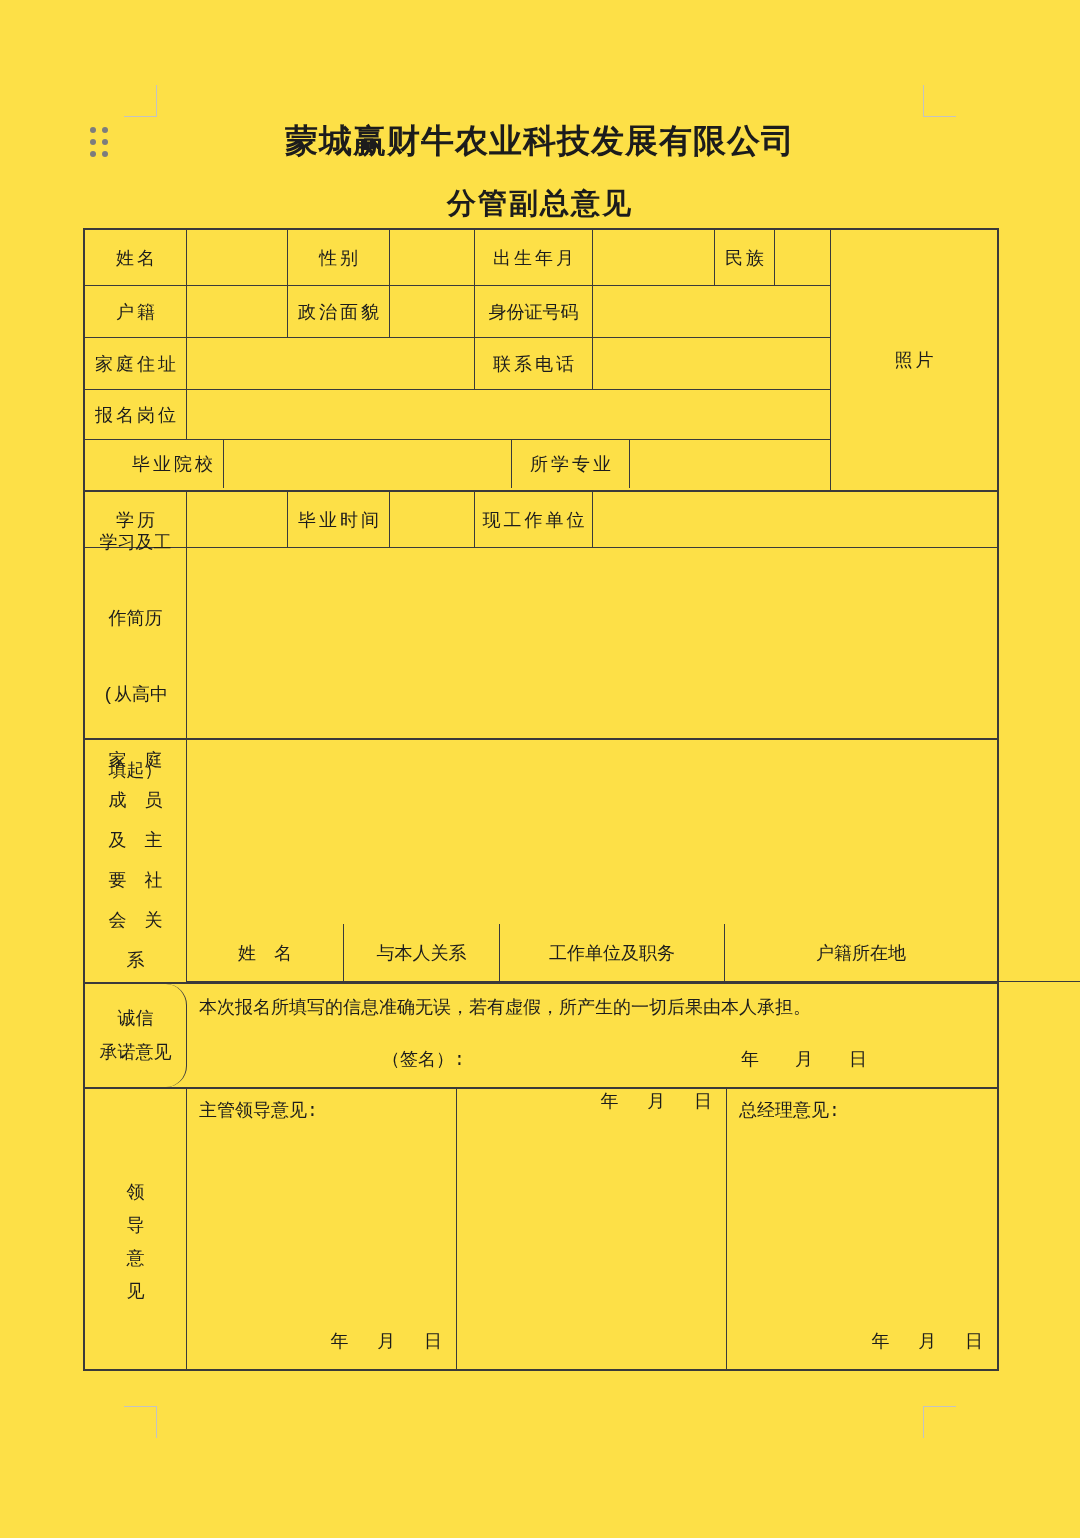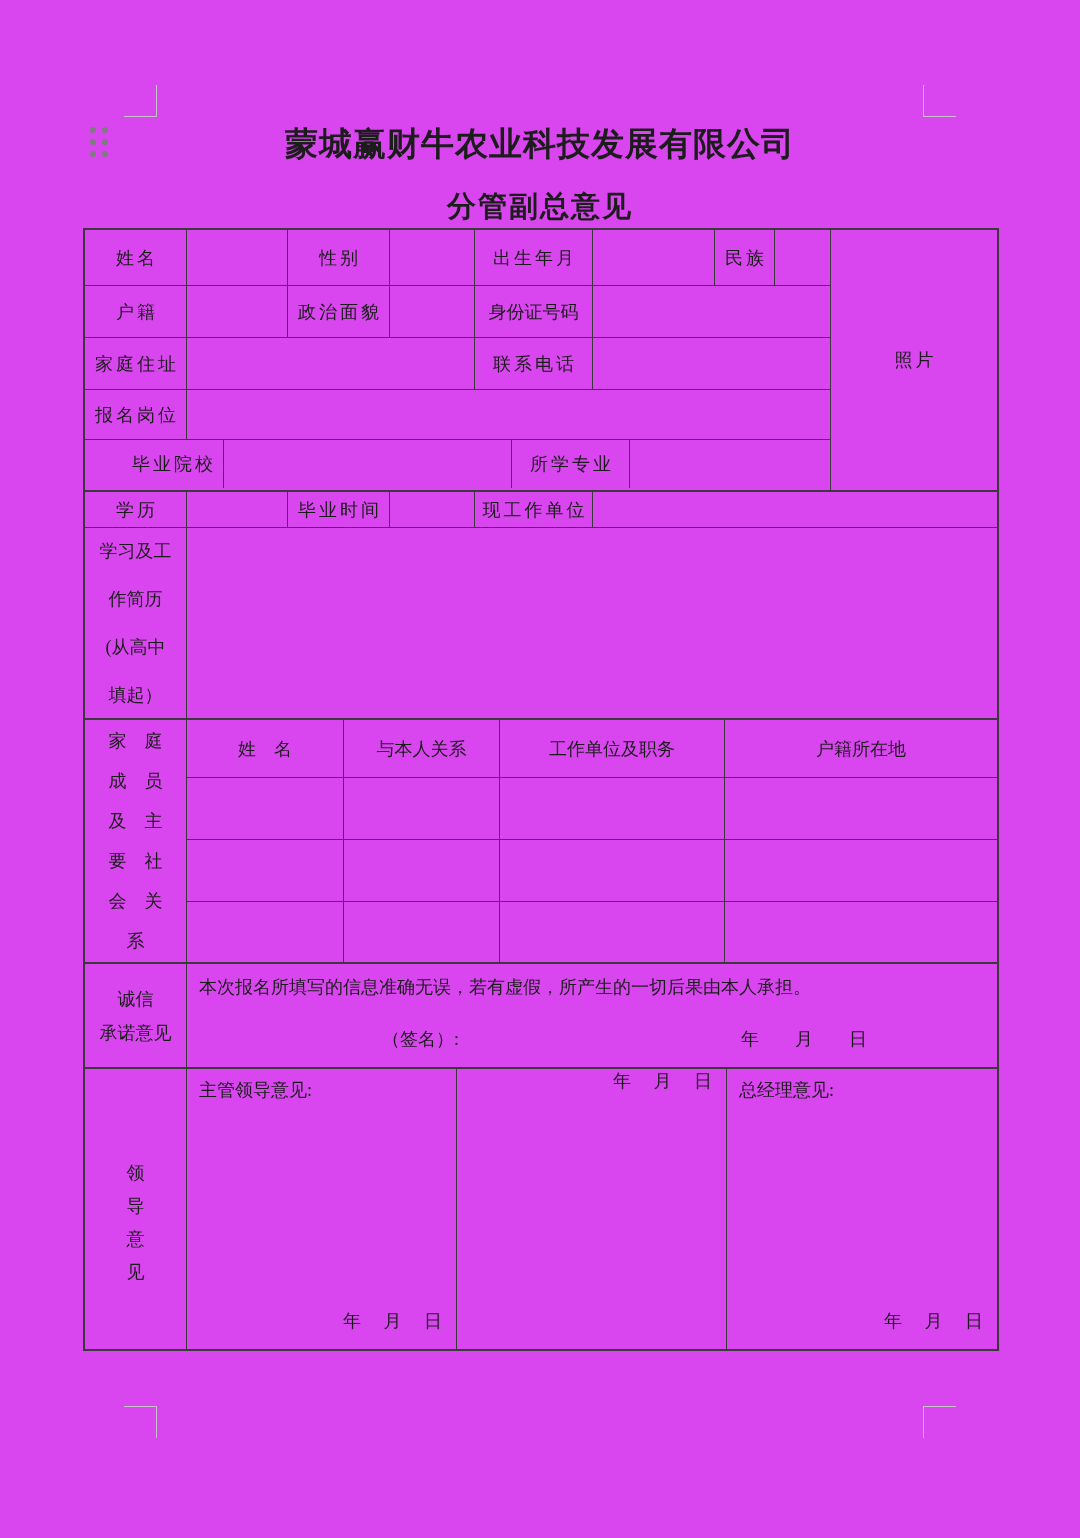--- a/index.html
+++ b/index.html
@@ -6,21 +6,21 @@
     --ln:#3a3a3a;
     --txt:#1c1c1c;
     --mark:#c3c3c3;
     --dot:#7d7d7d;
   }
   html,body{margin:0;padding:0;}
   body{
     width:1080px;height:1538px;position:relative;background:#ffffff;
     font-family:"Liberation Serif","DejaVu Serif",serif;color:var(--txt);
   }
-  .page{position:absolute;inset:0;background:#d946ef;overflow:hidden;}
+  .page{position:absolute;inset:0;background:#fde047;overflow:hidden;font-family:Liberation Mono, monospace;}
 
   
   .crop{position:absolute;width:33px;height:32px;box-sizing:border-box;}
   .crop.tl{left:124px;top:85px;border-right:1px solid var(--mark);border-bottom:1px solid var(--mark);}
   .crop.tr{left:923px;top:85px;border-left:1px solid var(--mark);border-bottom:1px solid var(--mark);}
   .crop.bl{left:124px;top:1406px;border-right:1px solid var(--mark);border-top:1px solid var(--mark);}
   .crop.br{left:923px;top:1406px;border-left:1px solid var(--mark);border-top:1px solid var(--mark);}
 
   
   .handle{position:absolute;left:90px;top:127px;display:grid;
@@ -48,40 +48,40 @@
   .sa-left .r{width:745px;}
   .photo-cell{width:185px;border-left:1px solid var(--ln);display:flex;
     align-items:center;justify-content:center;letter-spacing:3px;text-indent:3px;}
 
   .h56{height:56px}.h52{height:52px}.h50{height:50px}.h48{height:48px}
   .w102{width:102px}.w101{width:101px}.w85{width:85px}.w118{width:118px}
   .w122{width:122px}.w60{width:60px}.w55{width:55px}.w237{width:237px}
   .w288{width:288px}.w643{width:643px}.w404{width:404px}
   .w157{width:157px}.w156{width:156px}.w225{width:225px}.w272{width:272px}
 
-  .row6{height:36px;}
+  .row6{height:56px;}
 
   .resume{display:flex;height:192px;border-bottom:2px solid var(--ln);}
   .resume .side{width:102px;border-right:1px solid var(--ln);display:flex;flex-direction:column;
     align-items:center;justify-content:center;}
-  .resume .side div{line-height:48px;}
+  .resume .side div{line-height:48px;margin-top:28px;}
   .resume .body{width:810px;}
 
   .family{display:flex;height:244px;border-bottom:2px solid var(--ln);}
   .family .side{width:102px;border-right:1px solid var(--ln);display:flex;flex-direction:column;
     align-items:center;justify-content:center;}
   .family .side div{line-height:40px;}
-  .family .grid{width:810px;display:flex;flex-direction:column;align-items:flex-end;}
+  .family .grid{width:810px;display:flex;flex-direction:row;align-items:flex-end;}
   .family .hr{height:58px;}
   .family .dr{height:62px;}
   .family .dr.last{height:60px;border-bottom:none;}
 
   .integrity{display:flex;height:105px;border-bottom:2px solid var(--ln);}
   .integrity .side{width:102px;border-right:1px solid var(--ln);display:flex;flex-direction:column;
-    align-items:center;justify-content:center;}
+    align-items:center;justify-content:center;border-radius:21px;}
   .integrity .side div{line-height:34px;}
   .integrity .body{width:810px;display:flex;flex-direction:column;justify-content:space-between;}
   .integrity .statement{padding:11px 10px 0 12px;text-align:left;}
   .integrity .sig-line{display:flex;align-items:flex-end;padding-bottom:16px;}
   .integrity .sig{margin-left:195px;}
   .integrity .date{margin-left:auto;margin-right:130px;}
 
   .leadership{display:flex;height:280px;}
   .leadership .side{width:102px;border-right:1px solid var(--ln);display:flex;flex-direction:column;
     align-items:center;justify-content:center;padding-top:28px;}

